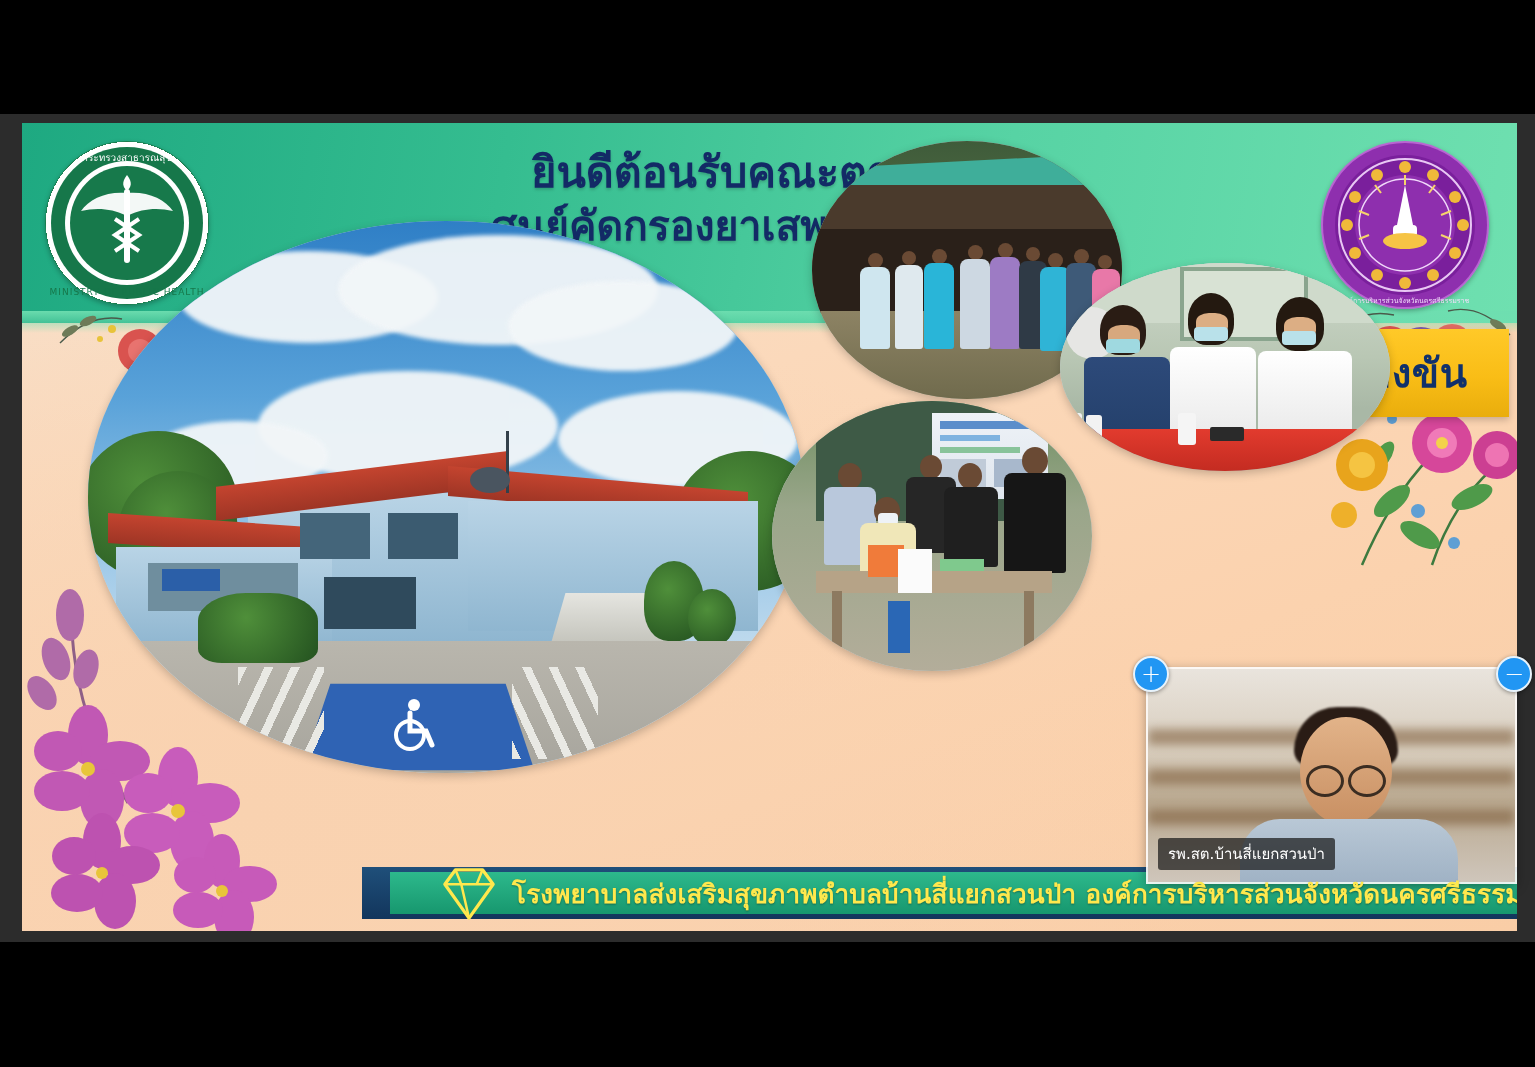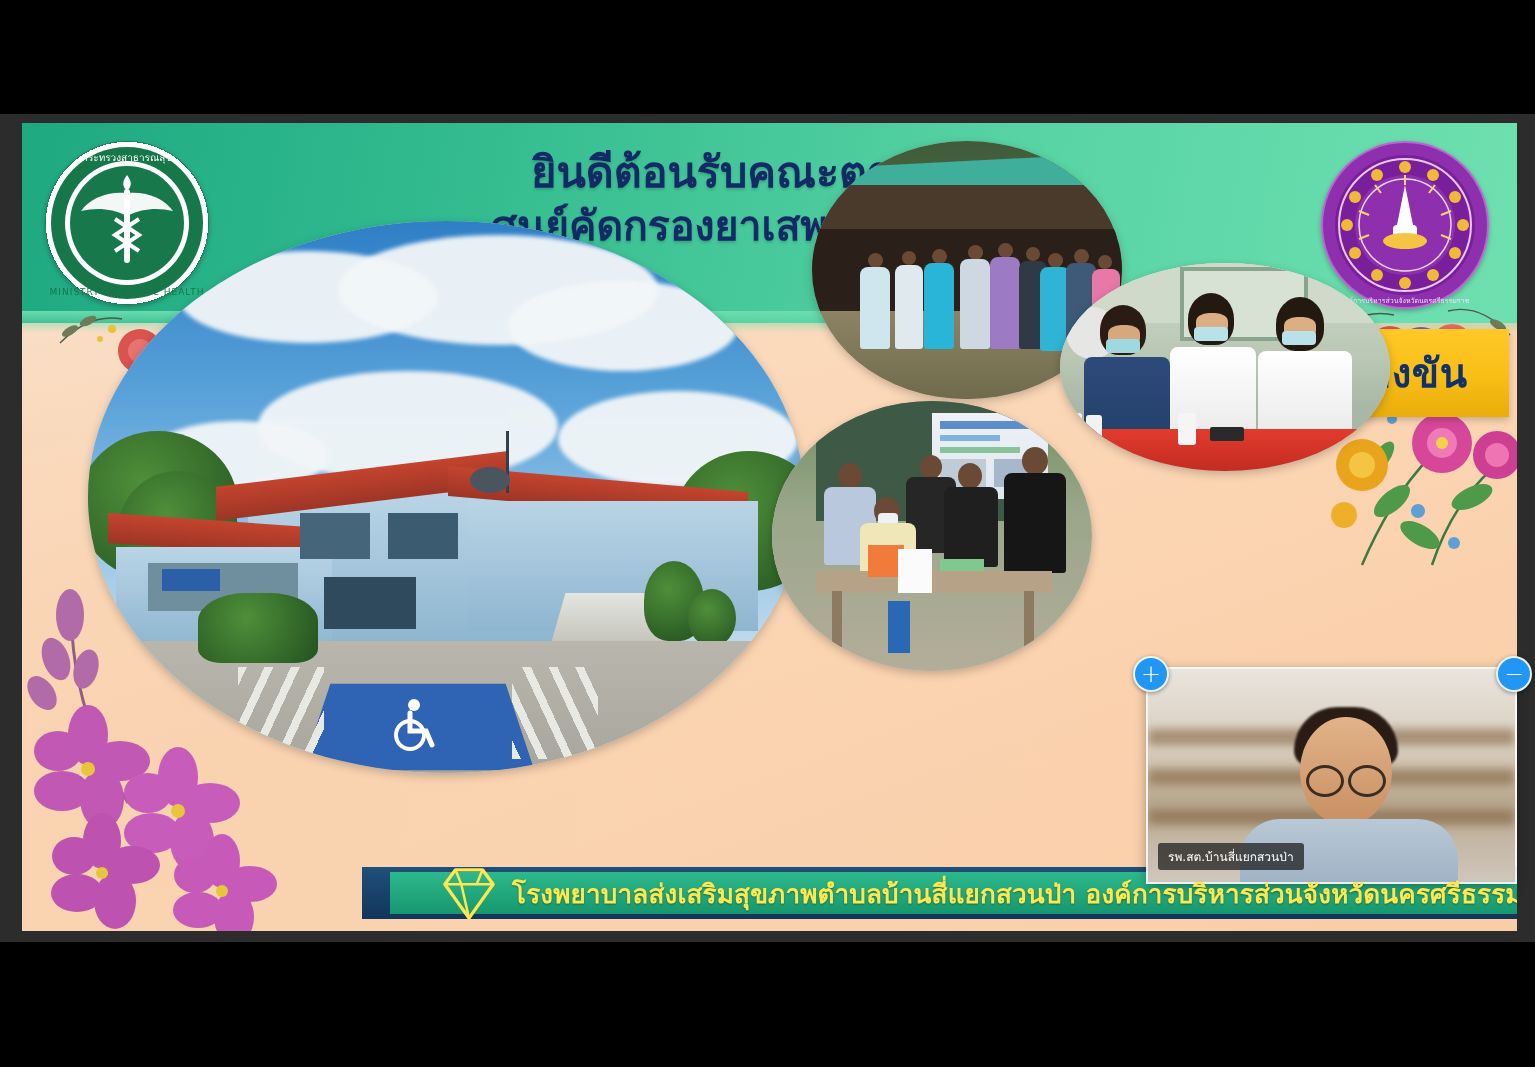--- a/index.html
+++ b/index.html
@@ -141,21 +141,21 @@
     background:#2a1c15;filter:blur(.8px);
   }
   .thumb .glasses{position:absolute;top:96px;left:158px;width:80px;height:26px;}
   .thumb .lens{position:absolute;top:0;width:32px;height:26px;border:3px solid #3b2d22;border-radius:50%;}
   .thumb .shirt{
     position:absolute;left:92px;top:150px;width:218px;height:70px;border-radius:40px 40px 0 0;
     background:linear-gradient(180deg,#b9c8d6,#9db0c3);filter:blur(.6px);
   }
   .thumb-name{
     position:absolute;left:10px;bottom:12px;
-    background:rgba(25,25,25,.72);color:#fff;font-size:12px;
+    background:rgba(25,25,25,.72);color:#fff;font-size:15px;
     padding:4px 10px;border-radius:3px;white-space:nowrap;
   }
   .circle-btn{
     position:absolute;width:32px;height:32px;border-radius:50%;
     background:#2196f3;border:2px solid #e8f3fb;
     display:flex;align-items:center;justify-content:center;
     color:#fff;font-size:24px;line-height:1;font-weight:300;
     box-shadow:0 1px 4px rgba(0,0,0,.4);
   }
   .btn-expand{left:1133px;top:656px;}

